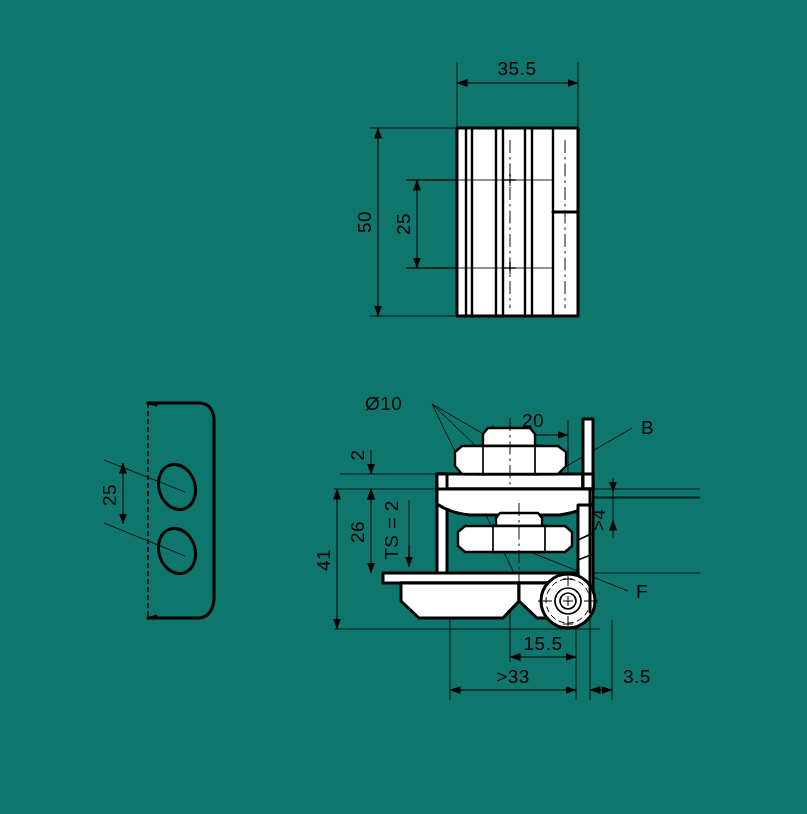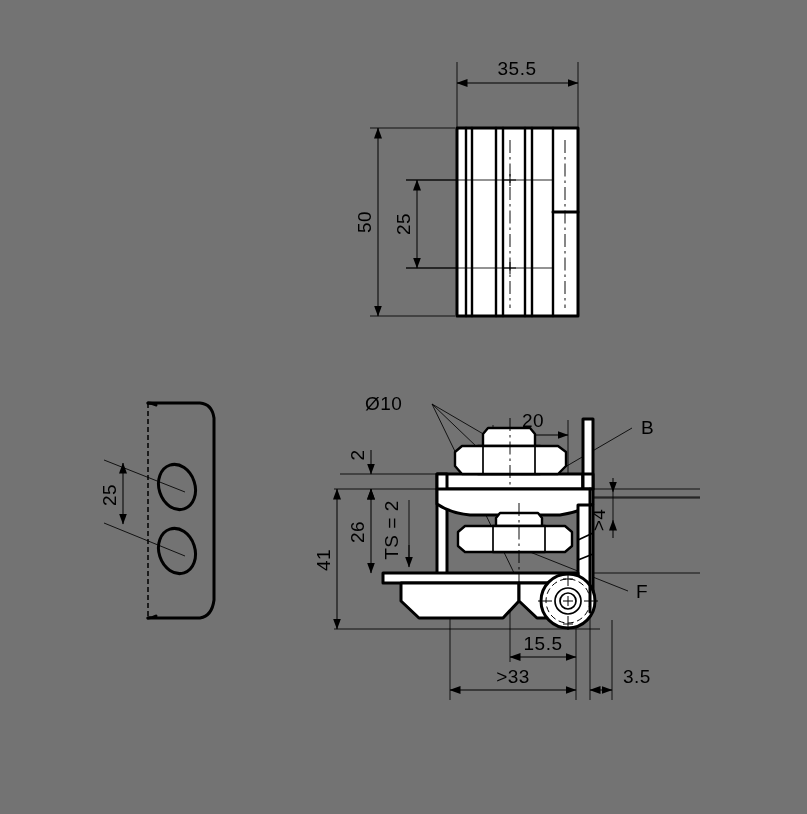--- a/index.html
+++ b/index.html
@@ -11,21 +11,21 @@
   body {
     width: 807px;
     height: 814px;
     font-family: "Liberation Sans", sans-serif;
     overflow: hidden;
   }
   #drawing-root {
     position: relative;
     width: 807px;
     height: 814px;
-    background: #737373;
+    background: #0f766e;
   }
   svg.cad {
     display: block;
     width: 807px;
     height: 814px;
   }
   
   .thick  { stroke: #000; stroke-width: 3.0; fill: none; stroke-linecap: round; stroke-linejoin: round; }
   .thick2 { stroke: #000; stroke-width: 2.4; fill: none; stroke-linecap: round; stroke-linejoin: round; }
   .med    { stroke: #000; stroke-width: 1.7; fill: none; stroke-linecap: round; stroke-linejoin: round; }

